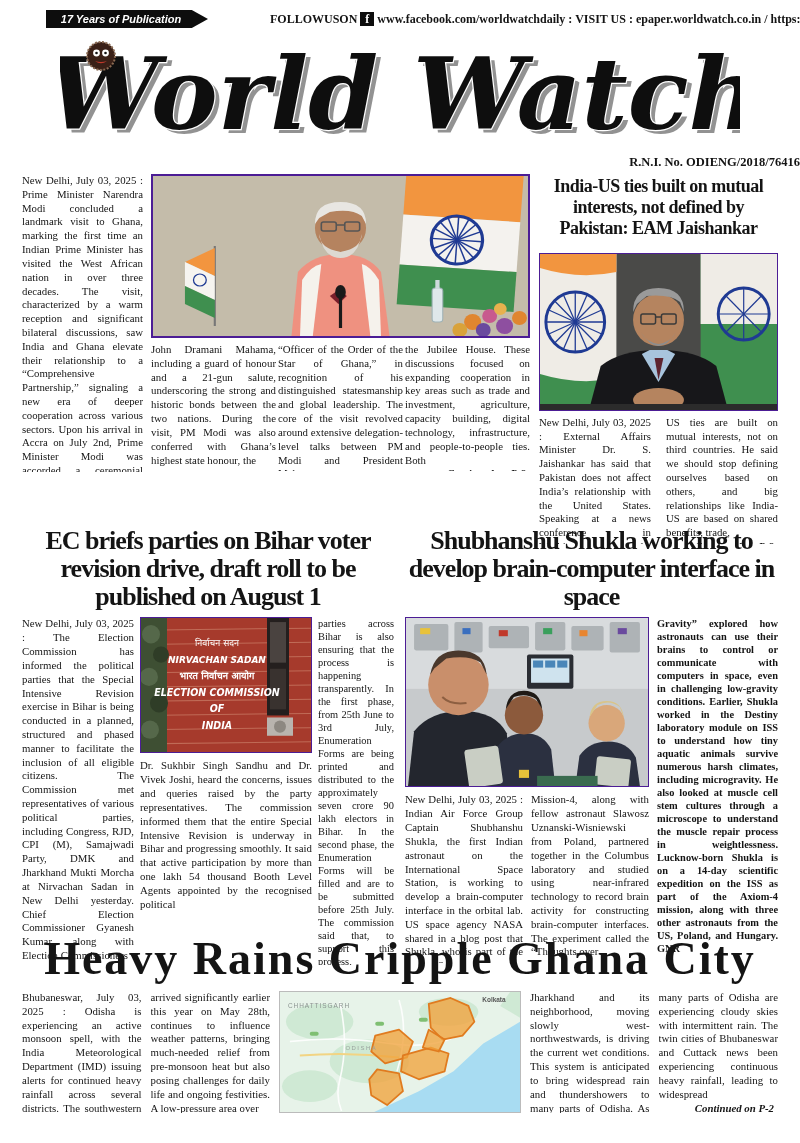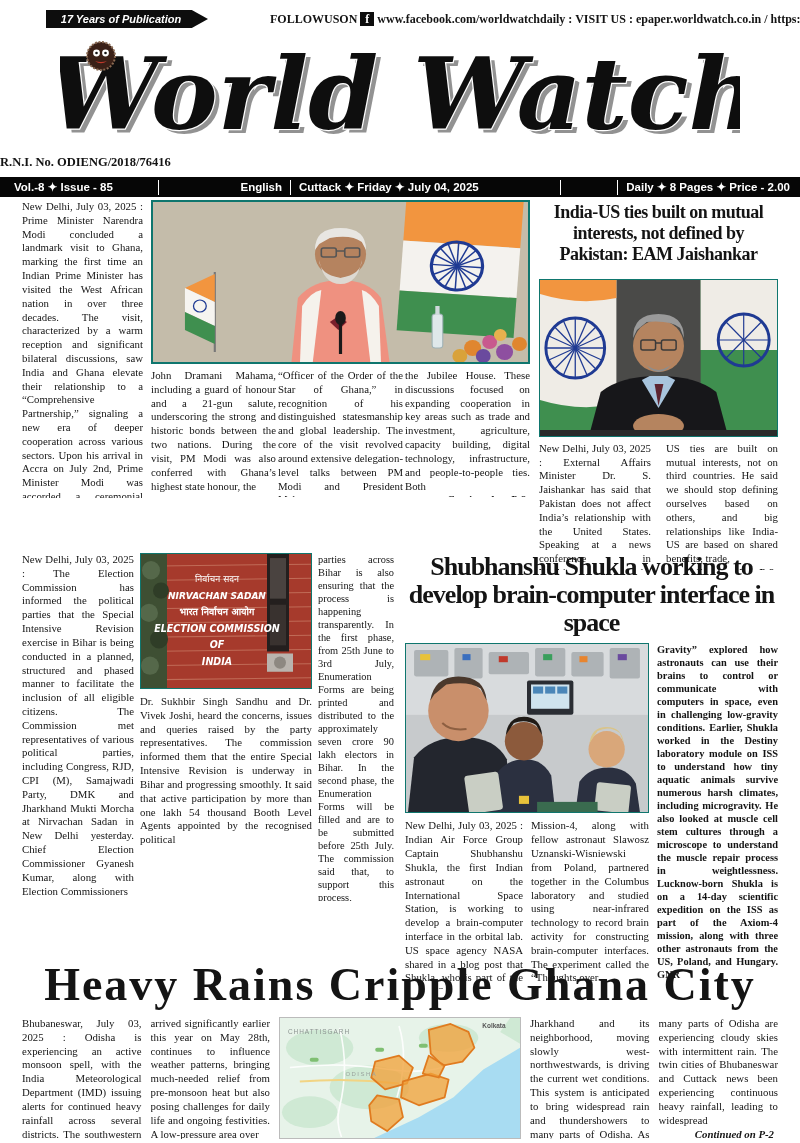--- a/index.html
+++ b/index.html
@@ -21,37 +21,37 @@
   }
   .followrow { display:flex; align-items:center; margin-left:62px; gap:2px;
     font:bold 12px "Liberation Serif", serif; white-space:nowrap; }
   .fb-icon { width:14px; height:14px; background:#0d0d0d; color:#fff; display:inline-block;
     font:bold 12px/14px "Liberation Serif", serif; text-align:center; margin:0 1px; }
 
   
   .masthead { position:relative; height:142px; }
   .emblem { position:absolute; left:86px; top:12px; }
   .logo-wrap { text-align:center; padding-top:2px; }
-  .rni { text-align:left; font:bold 12.5px "Liberation Serif", serif; margin-top:-8px; }
+  .rni { text-align:right; font:bold 12.5px "Liberation Serif", serif; margin-top:-8px; }
 
   
   .infobar { margin:6px 0 0 0; height:20px; background:#060606; color:#fff;
     display:flex; align-items:center;
     font:bold 11.5px "Liberation Sans", sans-serif; white-space:nowrap; }
   .infobar .vdiv { width:1px; height:15px; background:#fff; margin:0 8px; flex:0 0 auto; }
   .infobar .sp { flex:1 1 auto; }
   .infobar .gap40 { width:40px; flex:0 0 auto; }
   .seg-left { margin-left:14px; width:136px; }
   .seg-right { margin-right:10px; }
 
   
   .coltext { font-size:10.8px; line-height:1.28; text-align:justify; overflow:hidden; }
   .coltext.tight { font-size:10.4px; line-height:1.25; }
   .cont { display:block; font-style:italic; font-weight:bold; text-align:right; padding-right:4px; }
-  .photo { border:2px solid #0f766e; overflow:hidden; background:#ccc; }
+  .photo { border:2px solid #4c1d95; overflow:hidden; background:#ccc; }
   .photo svg { display:block; }
 
   
   .toprow { display:flex; gap:9px; margin-top:3px; height:349px; }
   .ghana-zone { width:508px; flex:0 0 auto; }
   .ghana-head { font:bold 36px/1.0 "Liberation Serif", serif; letter-spacing:-1px; text-align:center; margin:3px 0 8px 0; }
   .ghana-body { display:flex; gap:8px; height:298px; overflow:hidden; }
   .ghana-c1 { width:121px; flex:0 0 auto; }
   .ghana-right { flex:1 1 auto; }
   .ghana-img { height:164px; }
@@ -116,33 +116,20 @@
     </span>
     <div class="logo-wrap">
       <svg width="680" height="128" viewBox="0 0 680 128">
         <text x="344" y="98" text-anchor="middle" font-family="DejaVu Serif, serif" font-style="italic" font-weight="bold" font-size="100" fill="#3a3a3a" opacity="0.55" transform="translate(5,4)">World Watch</text>
         <text x="344" y="98" text-anchor="middle" font-family="DejaVu Serif, serif" font-style="italic" font-weight="bold" font-size="100" fill="#0e0e0e" stroke="#ffffff" stroke-width="2.4" paint-order="stroke">World Watch</text>
       </svg>
     </div>
     <div class="rni">R.N.I. No. ODIENG/2018/76416</div>
   </div>
 
-  <div class="infobar">
-    <span class="seg-left">Vol.-8 ✦ Issue - 85</span>
-    <span class="vdiv"></span>
-    <span class="sp"></span>
-    <span>English</span>
-    <span class="vdiv"></span>
-    <span>Cuttack ✦ Friday ✦ July 04, 2025</span>
-    <span class="sp"></span>
-    <span class="vdiv"></span>
-    <span class="gap40"></span>
-    <span class="vdiv"></span>
-    <span class="seg-right">Daily ✦ 8 Pages ✦ Price - 2.00</span>
-  </div>
 
   <div class="inner">
 
     <div class="toprow">
       <div class="ghana-zone">
         <div class="ghana-body">
           <div class="coltext ghana-c1">New Delhi, July 03, 2025 : Prime Minister Narendra Modi concluded a landmark visit to Ghana, marking the first time an Indian Prime Minister has visited the West African nation in over three decades. The visit, characterized by a warm reception and significant bilateral discussions, saw India and Ghana elevate their relationship to a “Comprehensive Partnership,” signaling a new era of deeper cooperation across various sectors. Upon his arrival in Accra on July 2nd, Prime Minister Modi was accorded a ceremonial welcome by Ghanaian President H.E.</div>
           <div class="ghana-right">
             <div class="photo ghana-img">
               <svg width="100%" height="100%" viewBox="0 0 352 160" preserveAspectRatio="none">
@@ -265,20 +252,21 @@
           <div class="coltext">
             <span>US ties are built on mutual interests, not on third countries. He said we should stop defining ourselves based on others, and big relationships like India-US are based on shared benefits, trade,</span>
             <span class="cont">Continued on P-2</span>
           </div>
         </div>
       </div>
     </div>
 
     <div class="midrow">
       <div class="ec-zone">
+        <h2 class="head-md">EC briefs parties on Bihar voter revision drive, draft roll to be published on August 1</h2>
         <div class="ec-body">
           <div class="coltext ec-c1">New Delhi, July 03, 2025 : The Election Commission has informed the political parties that the Special Intensive Revision exercise in Bihar is being conducted in a planned, structured and phased manner to facilitate the inclusion of all eligible citizens. The Commission met representatives of various political parties, including Congress, RJD, CPI (M), Samajwadi Party, DMK and Jharkhand Mukti Morcha at Nirvachan Sadan in New Delhi yesterday. Chief Election Commissioner Gyanesh Kumar, along with Election Commissioners</div>
           <div class="ec-mid">
             <div class="photo ec-img">
               <svg width="100%" height="100%" viewBox="0 0 170 132" preserveAspectRatio="none">
                 <rect width="170" height="132" fill="#a63a2c"></rect>
                 <g stroke="#c06b57" stroke-width="1">
                   <line x1="0" y1="12" x2="170" y2="10"></line>
                     <line x1="0" y1="26" x2="170" y2="24"></line>
                   <line x1="0" y1="40" x2="170" y2="38"></line>

